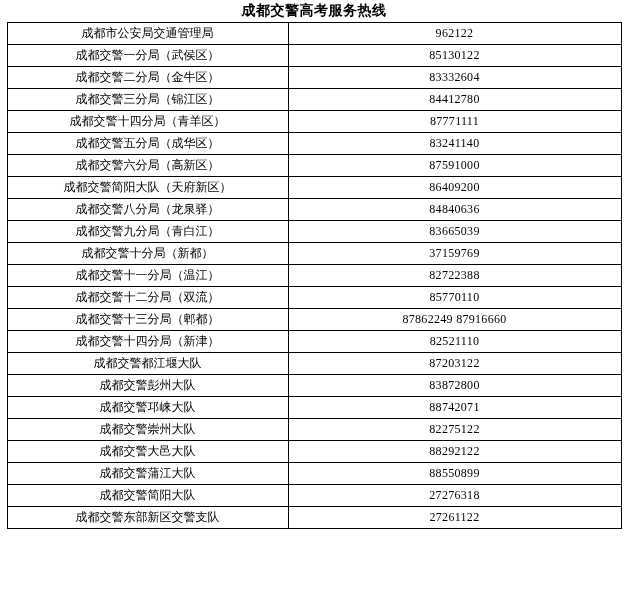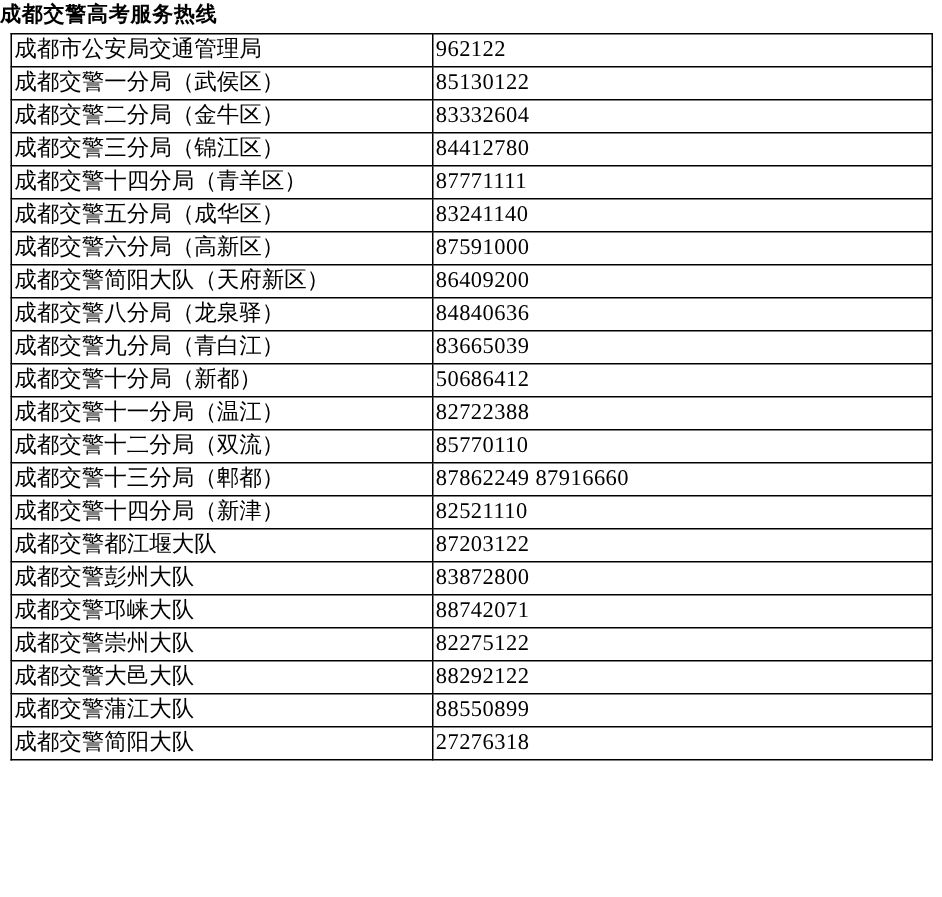--- a/index.html
+++ b/index.html
@@ -14,39 +14,40 @@
     color: #000000;
     overflow: hidden;
   }
   .page {
     width: 628px;
     height: 598px;
     position: relative;
     box-sizing: border-box;
   }
   .doc-title {
-    text-align: left;
+    text-align: center;
     font-size: 14px;
     font-weight: bold;
     line-height: 18px;
     padding-top: 2px;
     padding-bottom: 2px;
     letter-spacing: 0.5px;
   }
   table.hotline-table {
     border-collapse: collapse;
     width: 606px;
     margin: 0 auto;
     table-layout: fixed;
   }
   table.hotline-table td {
     border: 1px solid #000000;
     height: 21px;
-    font-size: 15px;
+    font-size: 12px;
     line-height: 19px;
+    text-align: center;
     vertical-align: middle;
     padding: 0 2px;
     white-space: nowrap;
     overflow: hidden;
   }
   td.col-name {
     width: 276px;
   }
   td.col-number {
     width: 328px;
@@ -97,21 +98,21 @@
       <tr>
         <td class="col-name">成都交警八分局（龙泉驿）</td>
         <td class="col-number">84840636</td>
       </tr>
       <tr>
         <td class="col-name">成都交警九分局（青白江）</td>
         <td class="col-number">83665039</td>
       </tr>
       <tr>
         <td class="col-name">成都交警十分局（新都）</td>
-        <td class="col-number">50686412</td>
+        <td class="col-number">37159769</td>
       </tr>
       <tr>
         <td class="col-name">成都交警十一分局（温江）</td>
         <td class="col-number">82722388</td>
       </tr>
       <tr>
         <td class="col-name">成都交警十二分局（双流）</td>
         <td class="col-number">85770110</td>
       </tr>
       <tr>
@@ -143,16 +144,20 @@
         <td class="col-number">88292122</td>
       </tr>
       <tr>
         <td class="col-name">成都交警蒲江大队</td>
         <td class="col-number">88550899</td>
       </tr>
       <tr>
         <td class="col-name">成都交警简阳大队</td>
         <td class="col-number">27276318</td>
       </tr>
+      <tr>
+        <td class="col-name">成都交警东部新区交警支队</td>
+        <td class="col-number">27261122</td>
+      </tr>
     </tbody>
   </table>
 
 </div>
 
 </body></html>

